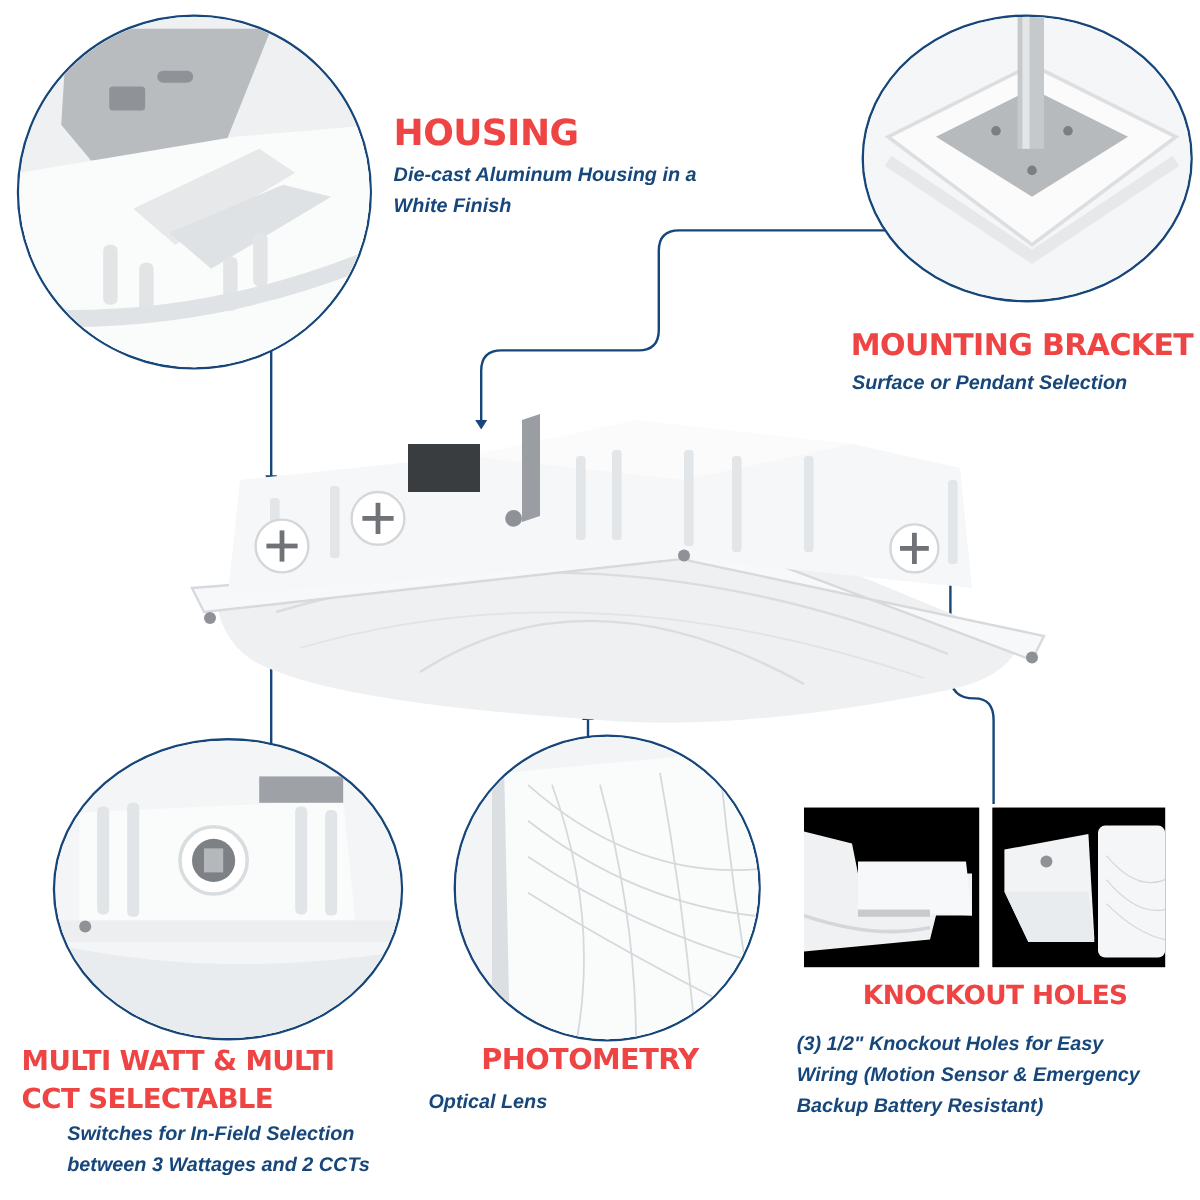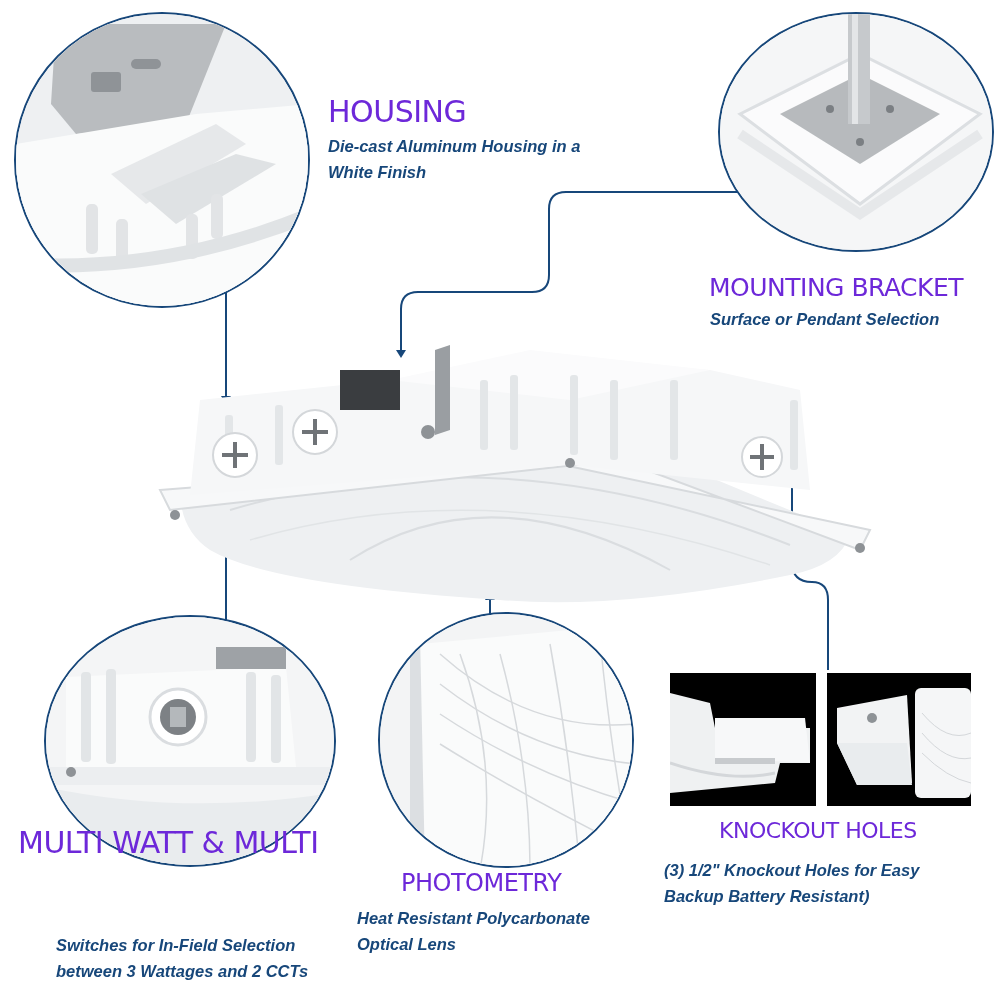--- a/index.html
+++ b/index.html
@@ -1,19 +1,19 @@
 <!DOCTYPE html>
 <html><head>
 <meta charset="utf-8">
 <style>
   * { box-sizing: border-box; margin: 0; padding: 0; }
   html, body { width: 1000px; height: 1000px; background: #ffffff; overflow: hidden; }
   body { position: relative; font-family: "Liberation Sans", sans-serif; color: #17477a; }
   .abs { position: absolute; }
-  .title { font-family: "DejaVu Sans", sans-serif; font-weight: normal; color: #6d28d9; letter-spacing: -0.5px; }
+  .title { font-family: "DejaVu Sans", sans-serif; font-weight: bold; color: #ef4444; letter-spacing: -0.5px; }
   .desc { font-family: "Liberation Sans", sans-serif; font-weight: bold; color: #17477a; font-size: 16.5px; line-height: 26px; font-style: italic; }
   .circle { position: absolute; border-radius: 50%; border: 2px solid #17477a; overflow: hidden; background: #f4f5f6; }
   svg { display: block; }
   .photo { position: absolute; background: #000; overflow: hidden; }
 </style>
 </head>
 <body>
 
 <svg class="abs" style="left:0;top:0" width="1000" height="1000">
   <g fill="none" stroke="#17477a" stroke-width="2">
@@ -181,31 +181,32 @@
     <circle cx="45" cy="45" r="5" fill="#8e9296"></circle>
     <rect x="88" y="15" width="56" height="110" rx="6" fill="#f5f6f7"></rect>
     <g stroke="#d4d7da" stroke-width="1" fill="none">
       <path d="M95 40 Q120 70 144 60"></path>
         <path d="M95 60 Q120 90 144 85"></path>
         <path d="M95 80 Q120 105 144 110"></path>
     </g>
   </svg>
 </div>
 
-<div class="abs title" style="left:18px;top:827px;font-size:30px;line-height:31px;">
+<div class="abs title" style="left:18px;top:870px;font-size:23px;line-height:31px;">
   <div>MULTI WATT &amp; MULTI</div>
+  <div>CCT SELECTABLE</div>
 </div>
 <div class="abs desc" style="left:8px;top:932px;margin-left:48px;">
   <div>Switches for In-Field Selection</div>
   <div>between 3 Wattages and 2 CCTs</div>
 </div>
 
 <div class="abs title" style="left:401px;top:869px;font-size:24px;">PHOTOMETRY</div>
 <div class="abs desc" style="left:357px;top:905px;">
-  <div>Heat Resistant Polycarbonate</div>
   <div>Optical Lens</div>
 </div>
 
 <div class="abs title" style="left:719px;top:818px;font-size:22px;">KNOCKOUT HOLES</div>
 <div class="abs desc" style="left:664px;top:857px;">
   <div>(3) 1/2" Knockout Holes for Easy</div>
+  <div>Wiring (Motion Sensor &amp; Emergency</div>
   <div>Backup Battery Resistant)</div>
 </div>
 
 </body></html>

